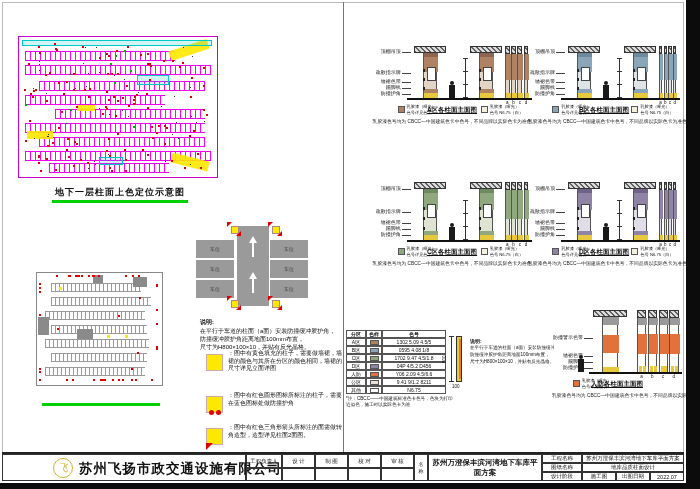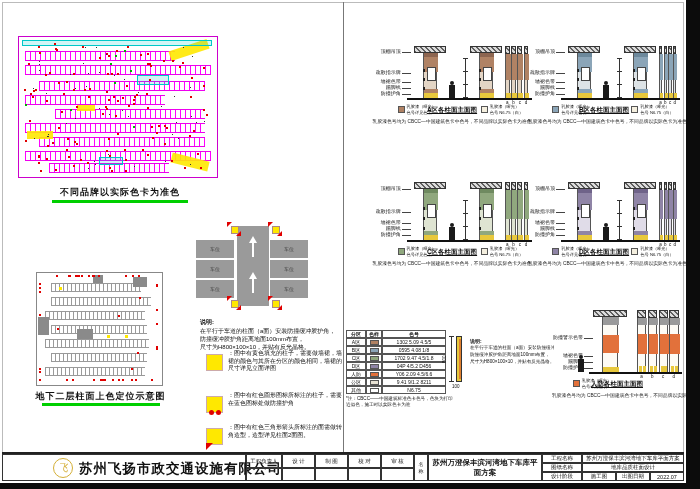--- a/index.html
+++ b/index.html
@@ -211,21 +211,21 @@
       <div class="abs" style="left: 157.121px; top: 84.6266px; width: 1px; height: 1px; background: rgb(51, 51, 51);"></div>
       <div class="abs" style="left: 105.425px; top: 12.6279px; width: 2px; height: 2px; background: rgb(0, 176, 0);"></div>
       <div class="abs" style="left: 91.1442px; top: 25.728px; width: 2px; height: 2px; background: rgb(0, 176, 0);"></div>
       <div class="abs" style="left: 94.8466px; top: 44.9208px; width: 2px; height: 2px; background: rgb(0, 176, 0);"></div>
       <div class="abs" style="left: 50.656px; top: 71.7617px; width: 2px; height: 2px; background: rgb(0, 176, 0);"></div>
       <div class="abs" style="left: 110.77px; top: 33.1396px; width: 2px; height: 2px; background: rgb(0, 176, 0);"></div>
       <div class="abs" style="left: 113.904px; top: 89.2768px; width: 2px; height: 2px; background: rgb(0, 176, 0);"></div>
       <div class="abs" style="left: 96.4051px; top: 17.7288px; width: 2px; height: 2px; background: rgb(0, 176, 0);"></div>
       <div class="abs" style="left: 6.02524px; top: 67.3845px; width: 2px; height: 2px; background: rgb(0, 176, 0);"></div>
     </div>
-  <div class="abs cap" style="left:30px;top:186px;width:180px;">不同品牌以实际色卡为准色</div>
+  <div class="abs cap" style="left:30px;top:186px;width:180px;">地下一层柱面上色定位示意图</div>
   <div class="abs greenline" style="left:52px;top:200px;width:136px;"></div>
 
   <div id="plan2" class="abs" style="left:36px;top:272px;width:125px;height:112px;border:1px solid #888;background:#fff;">
       <div class="gstrip" style="top: 10px; left: 14px; width: 90px;"></div>
       <div class="gstrip" style="top: 24px; left: 14px; width: 100px;"></div>
       <div class="gstrip" style="top: 38px; left: 8px; width: 100px;"></div>
       <div class="gstrip" style="top: 52px; left: 14px; width: 96px;"></div>
       <div class="gstrip" style="top: 66px; left: 8px; width: 104px;"></div>
       <div class="gstrip" style="top: 80px; left: 14px; width: 96px;"></div>
       <div class="gstrip" style="top: 94px; left: 8px; width: 100px;"></div>
@@ -276,21 +276,20 @@
       <div class="dot" style="left: 60.6414px; top: 2px;"></div>
       <div class="dot" style="left: 66.8398px; top: 106px;"></div>
       <div class="dot" style="left: 94.7687px; top: 2px;"></div>
       <div class="dot" style="left: 84.6996px; top: 106px;"></div>
       <div class="dot" style="left: 119px; top: 12.3621px;"></div>
       <div class="dot" style="left: 94.2597px; top: 95.4714px;"></div>
       <div class="abs" style="left: 22px; top: 14px; width: 3px; height: 3px; background: rgb(255, 232, 0);"></div>
       <div class="abs" style="left: 88px; top: 62px; width: 3px; height: 3px; background: rgb(255, 232, 0);"></div>
       <div class="abs" style="left: 70px; top: 62px; width: 3px; height: 3px; background: rgb(255, 232, 0);"></div>
     </div>
-  <div class="abs cap" style="left:18px;top:390px;width:165px;">地下二层柱面上色定位示意图</div>
   <div class="abs greenline" style="left:42px;top:403px;width:118px;"></div>
 
   <div id="road" class="abs" style="left:196px;top:224px;width:116px;height:84px;">
       <div class="abs" style="left: 41px; top: 2px; width: 32px; height: 80px; background: rgb(154, 154, 154);">
         <div class="abs" style="left: 12px; top: 10px; width: 0px; height: 0px; border-left: 4px solid transparent; border-right: 4px solid transparent; border-bottom: 7px solid rgb(255, 255, 255);"></div>
         <div class="abs" style="left: 15px; top: 17px; width: 2px; height: 14px; background: rgb(255, 255, 255);"></div>
         <div class="abs" style="left: 12px; top: 46px; width: 0px; height: 0px; border-left: 4px solid transparent; border-right: 4px solid transparent; border-bottom: 7px solid rgb(255, 255, 255);"></div>
         <div class="abs" style="left: 15px; top: 53px; width: 2px; height: 14px; background: rgb(255, 255, 255);"></div>
       </div>
       <div class="abs" style="left: 0px; top: 16px; width: 38px; height: 18px; background: rgb(154, 154, 154);">

